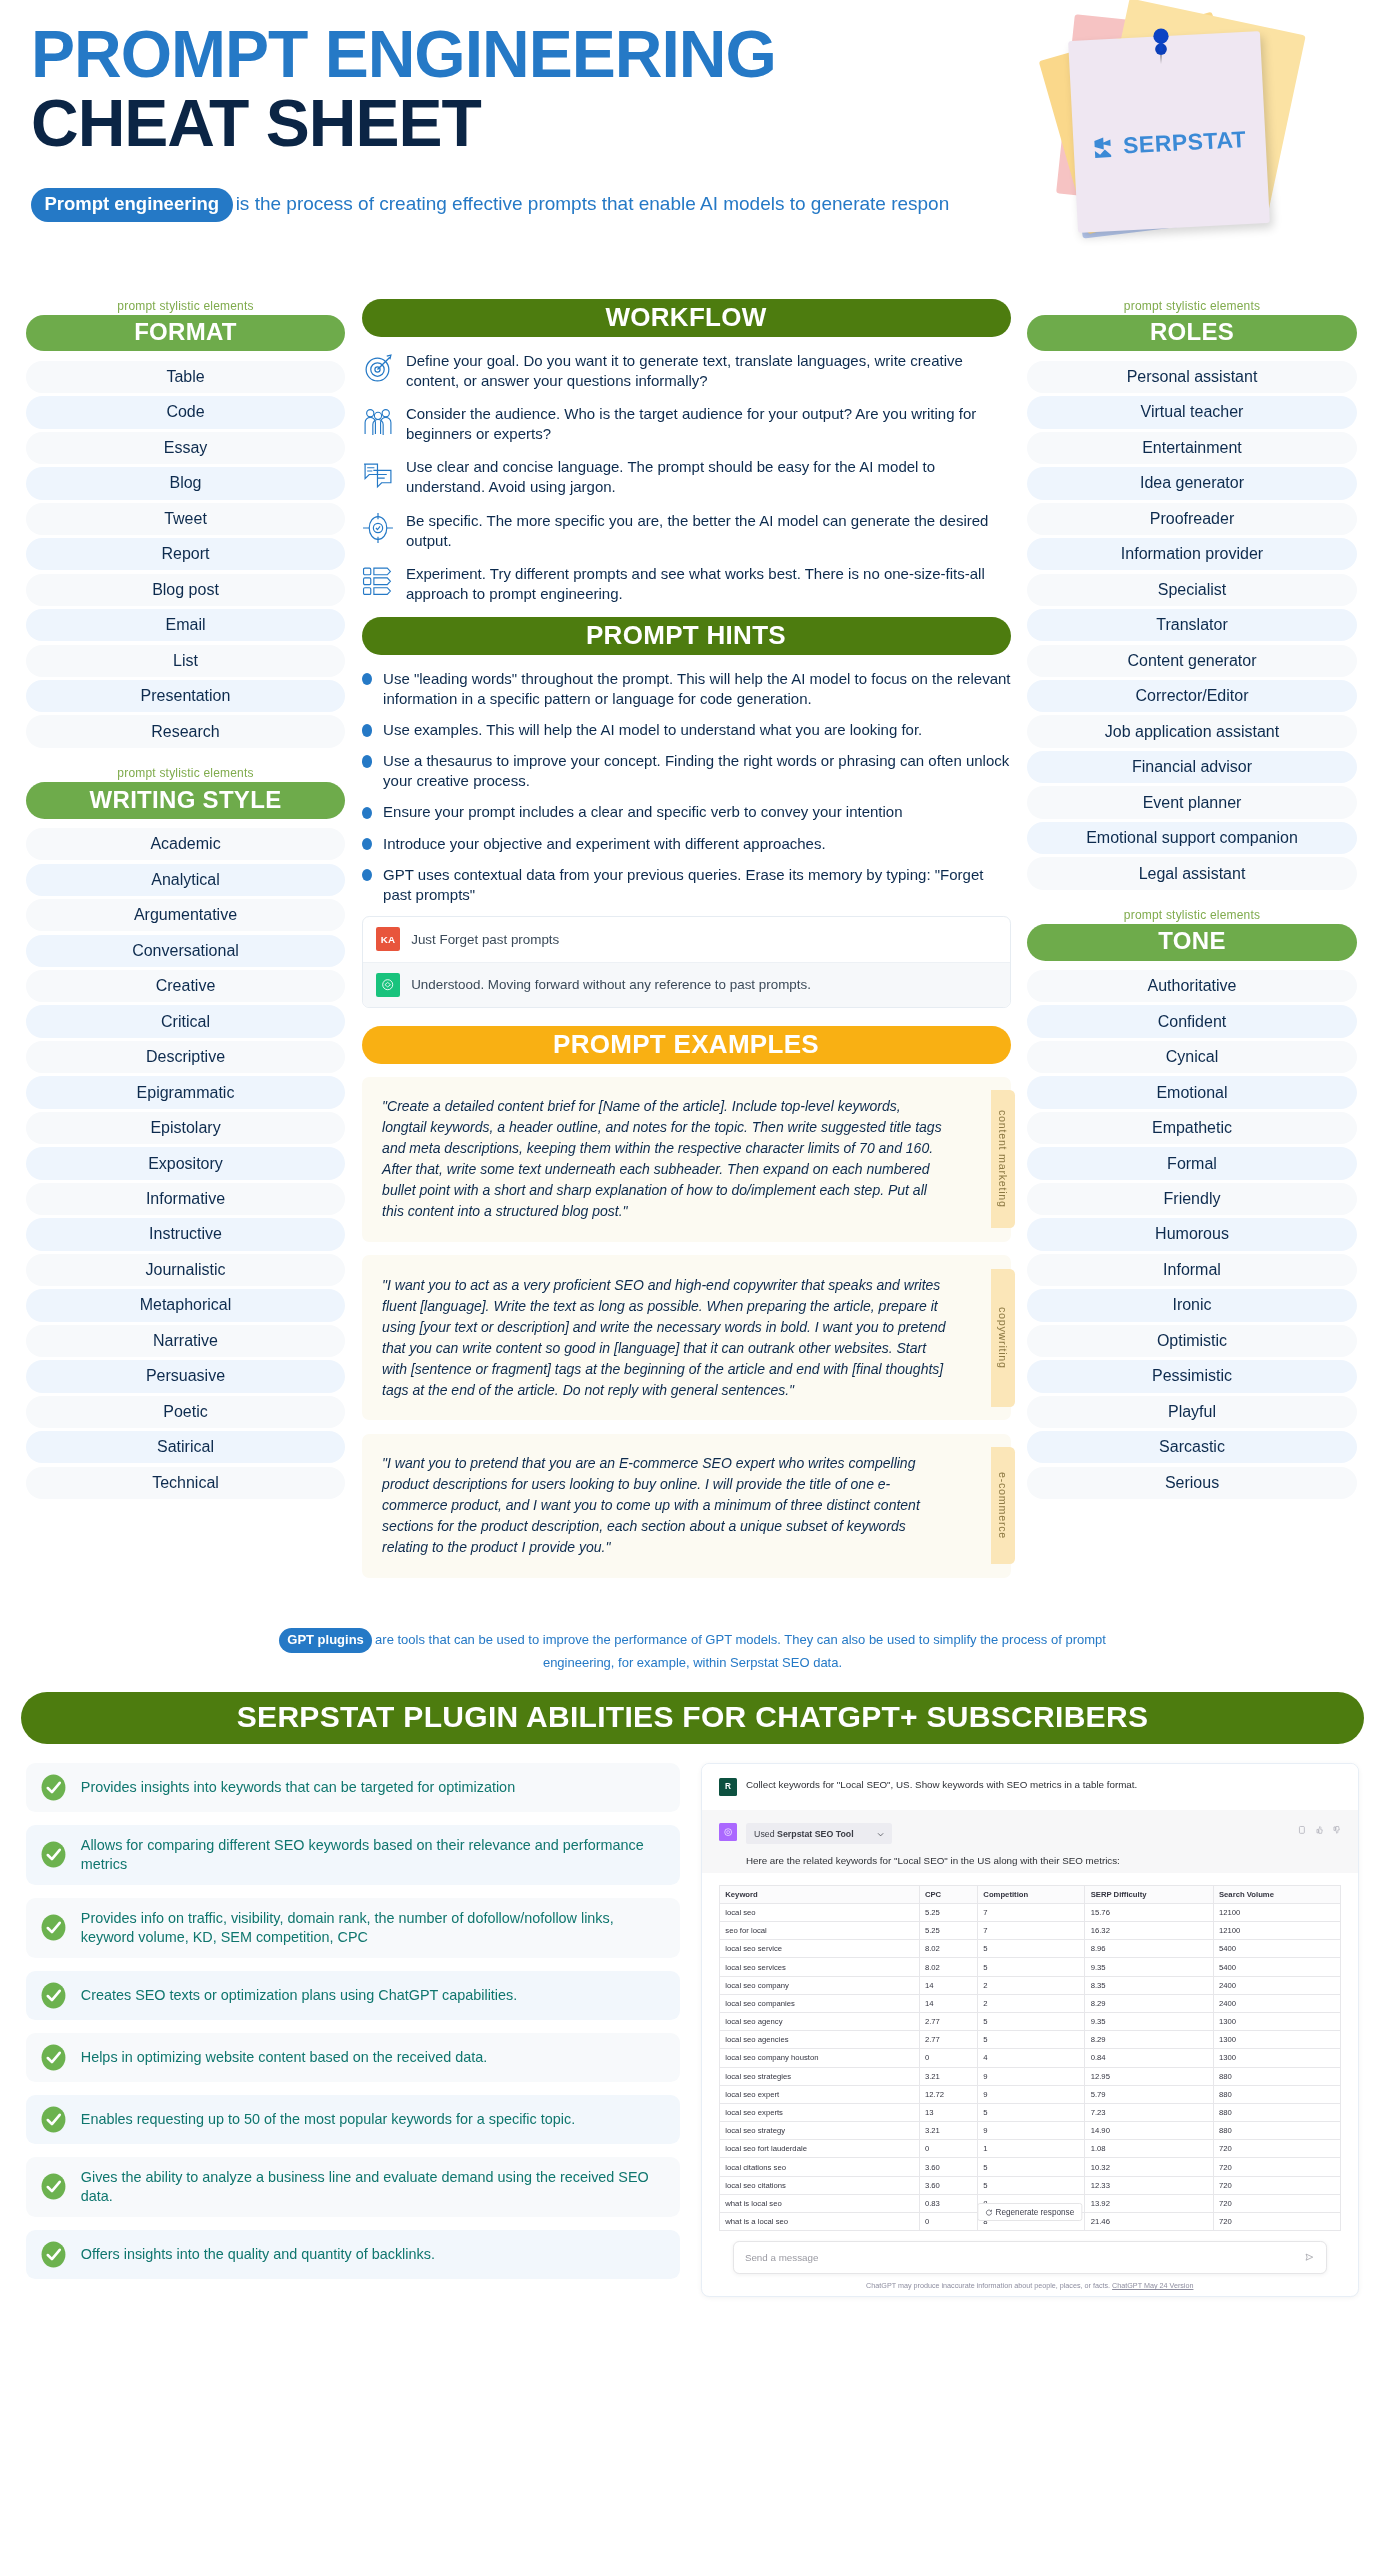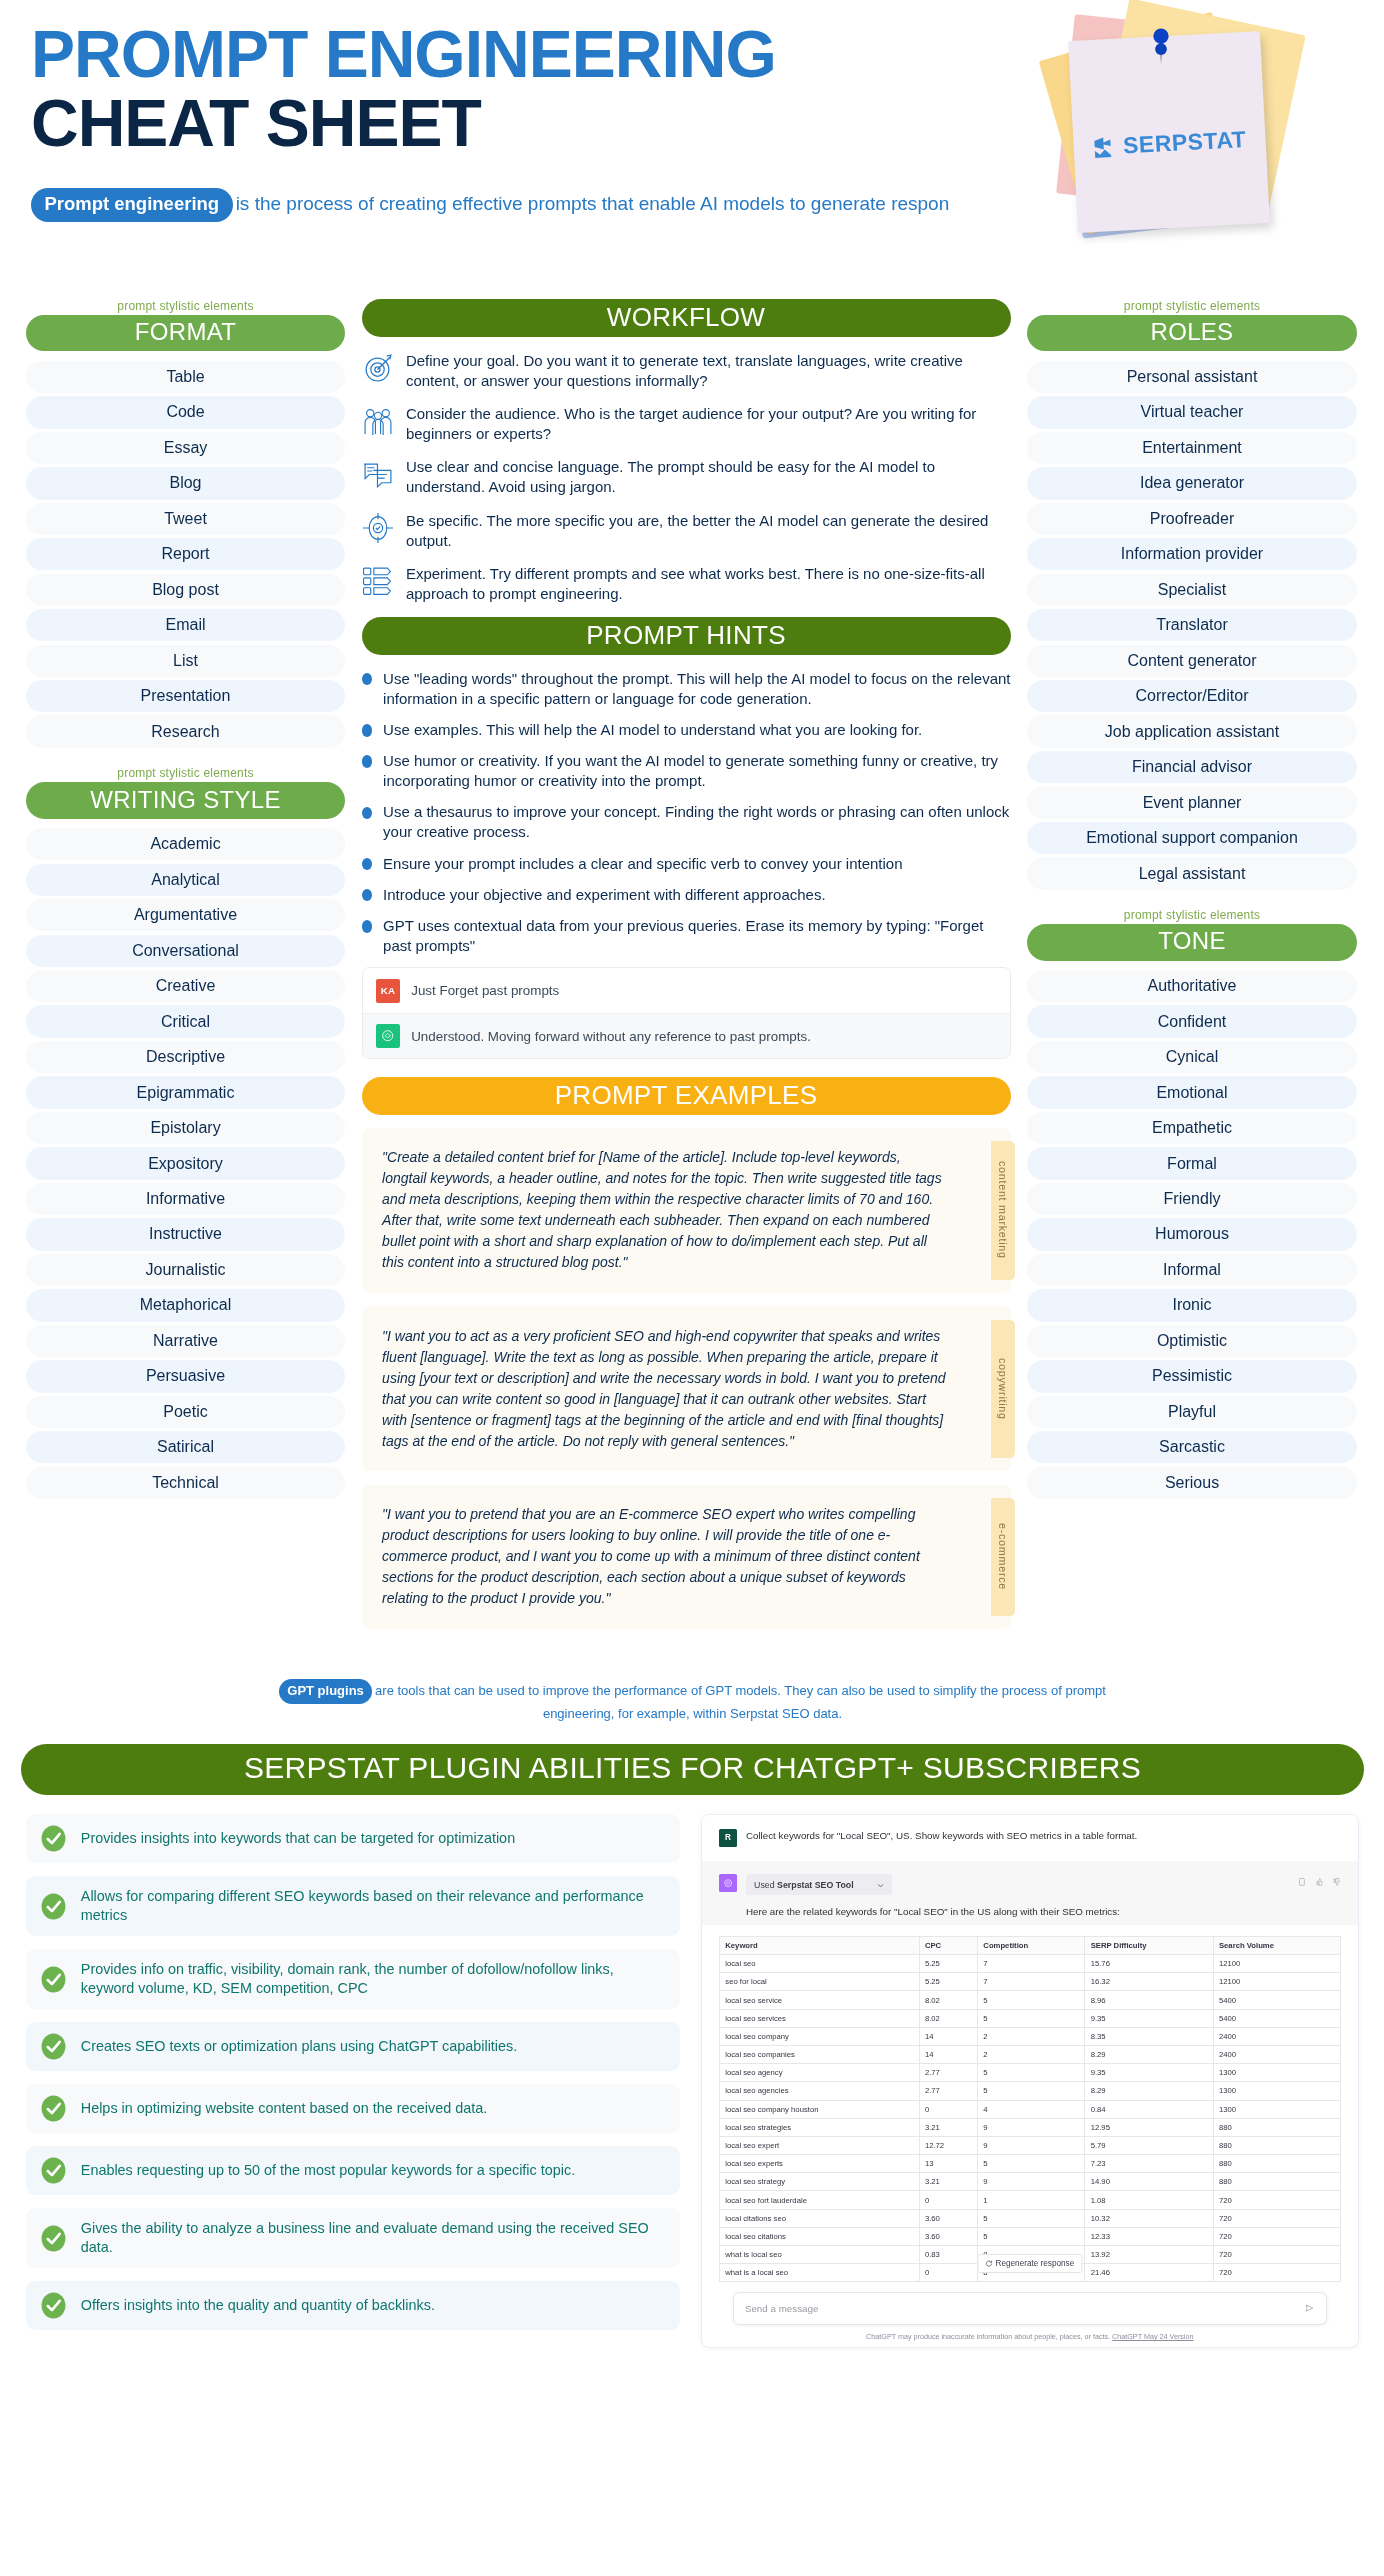--- a/index.html
+++ b/index.html
@@ -53,21 +53,21 @@
   .grid { display: flex; padding: 0 26px; gap: 16.5px; align-items: flex-start; }
   .col-left  { width: 319px; flex: 0 0 319px; }
   .col-mid   { width: 649px; flex: 0 0 649px; }
   .col-right { width: 330px; flex: 0 0 330px; }
 
   .section-kicker {
     text-align: center; font-size: 12px; color: #7fab4c; letter-spacing: 0.2px;
     margin-bottom: 2.1px; font-family: "Liberation Sans", sans-serif;
   }
   .banner {
-    border-radius: 515px; color: #fff; text-align: center; font-weight: 400;
+    border-radius: 515px; color: #fff; text-align: center; font-weight: 700;
     text-transform: uppercase; letter-spacing: 0.3px;
     font-size: 24px; padding: 5.2px 0 7.2px 0; line-height: 1;
   }
   .banner.green  { background: #6eab4b; }
   .banner.blue   { background: #4d7c0f; font-size: 26px; }
   .banner.orange { background: #f9b013; font-size: 26px; }
   .banner.wide   { font-size: 30px; padding: 9.3px 0 12.4px 0; }
 
   .chip-list { margin-top: 9.3px; }
   .chip {
@@ -323,24 +323,20 @@
           <div class="hint-item">
             <div class="hint-dot"></div>
             <div class="hint-text">Use "leading words" throughout the prompt. This will help the AI model to focus on the relevant information in a specific pattern or language for code generation.</div>
           </div>
           <div class="hint-item">
             <div class="hint-dot"></div>
             <div class="hint-text">Use examples. This will help the AI model to understand what you are looking for.</div>
           </div>
           <div class="hint-item">
             <div class="hint-dot"></div>
-            <div class="hint-text">Use humor or creativity. If you want the AI model to generate something funny or creative, try incorporating humor or creativity into the prompt.</div>
-          </div>
-          <div class="hint-item">
-            <div class="hint-dot"></div>
             <div class="hint-text">Use a thesaurus to improve your concept. Finding the right words or phrasing can often unlock your creative process.</div>
           </div>
           <div class="hint-item">
             <div class="hint-dot"></div>
             <div class="hint-text">Ensure your prompt includes a clear and specific verb to convey your intention</div>
           </div>
           <div class="hint-item">
             <div class="hint-dot"></div>
             <div class="hint-text">Introduce your objective and experiment with different approaches.</div>
           </div>

